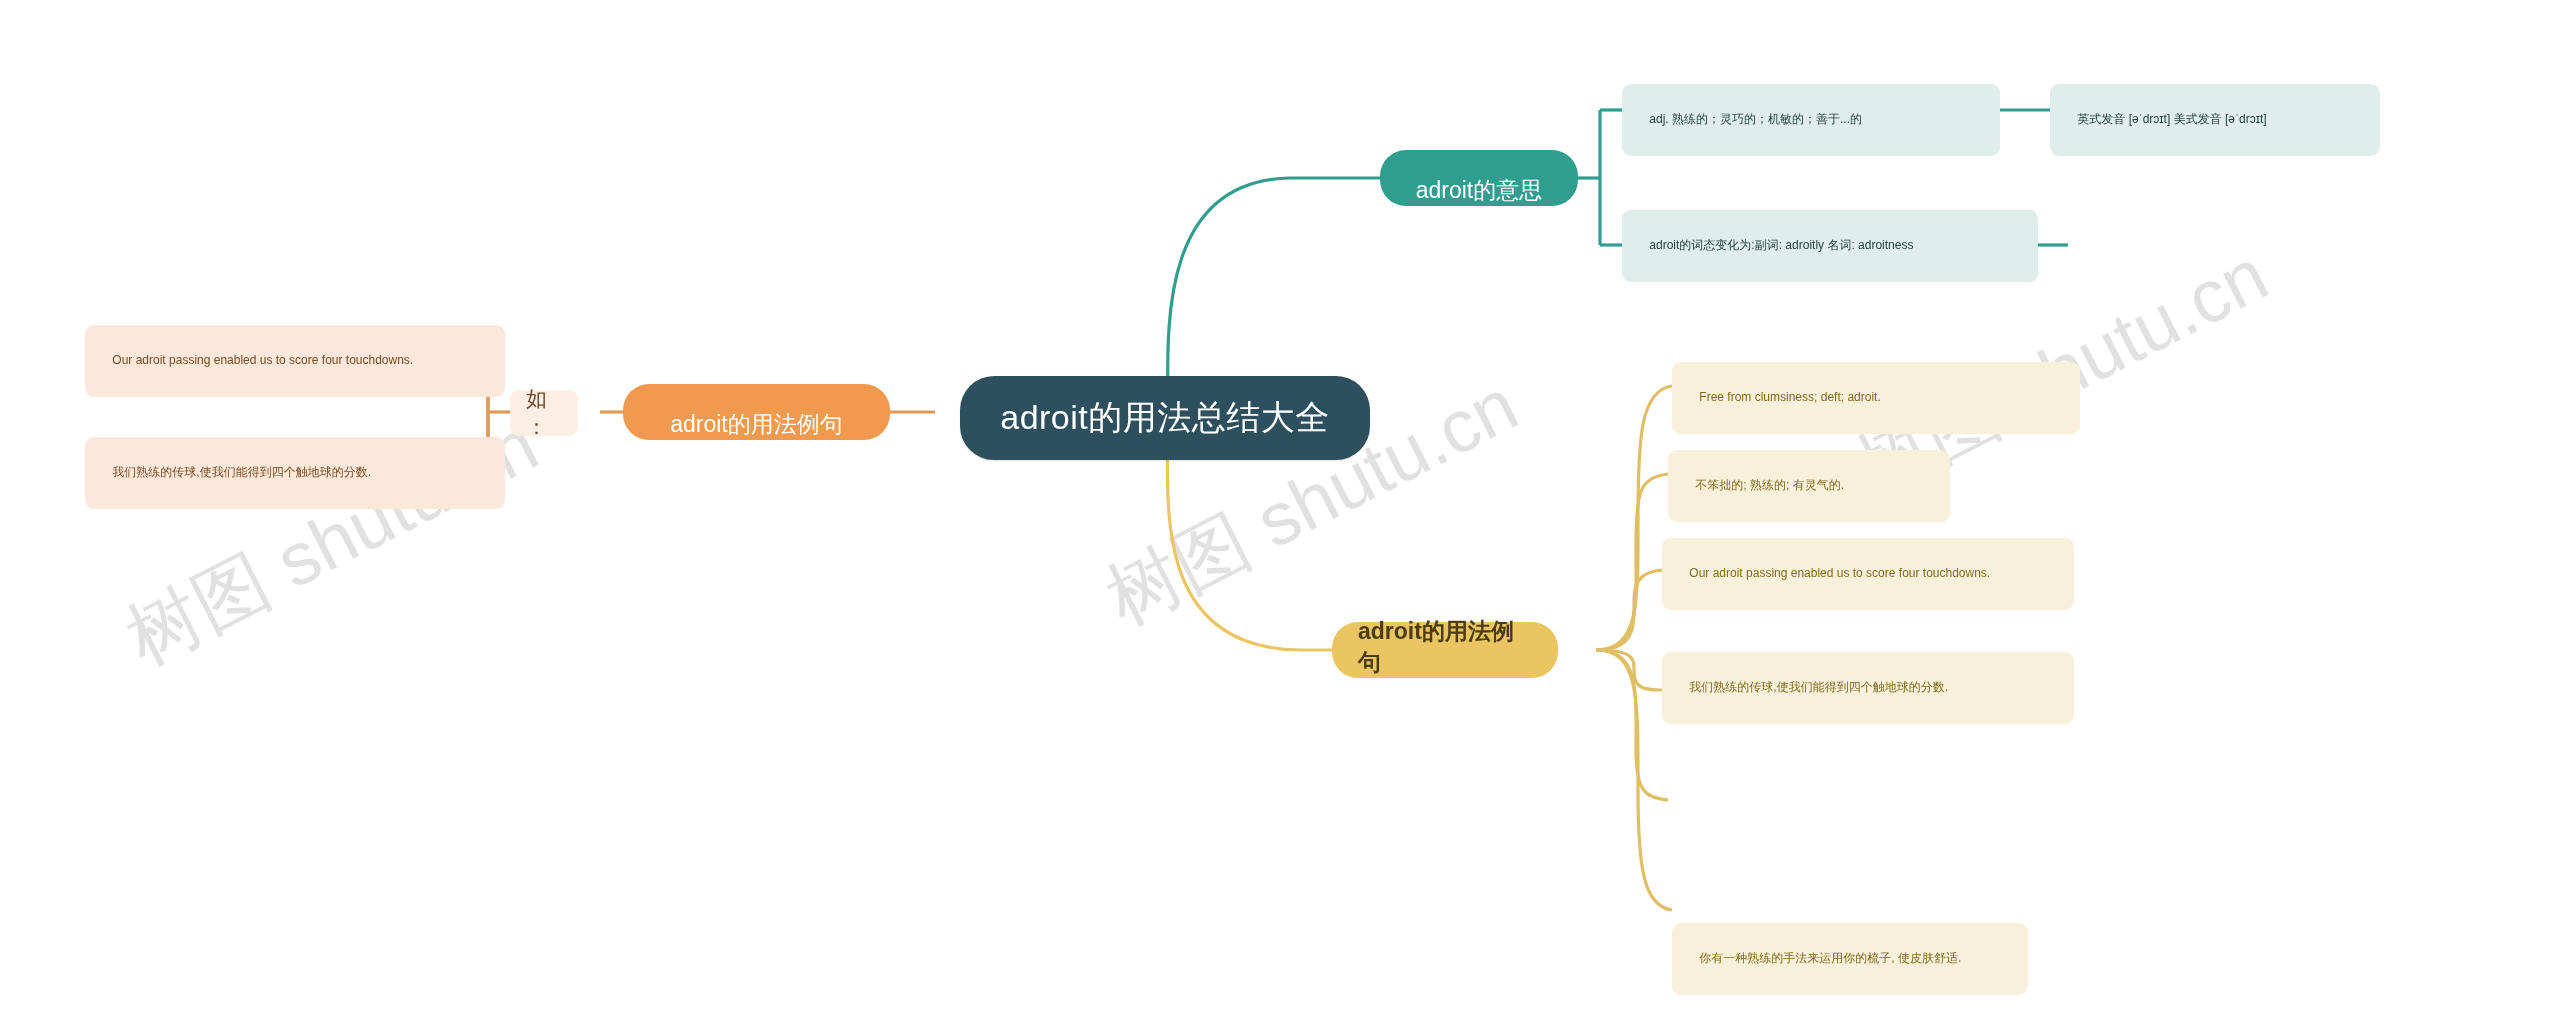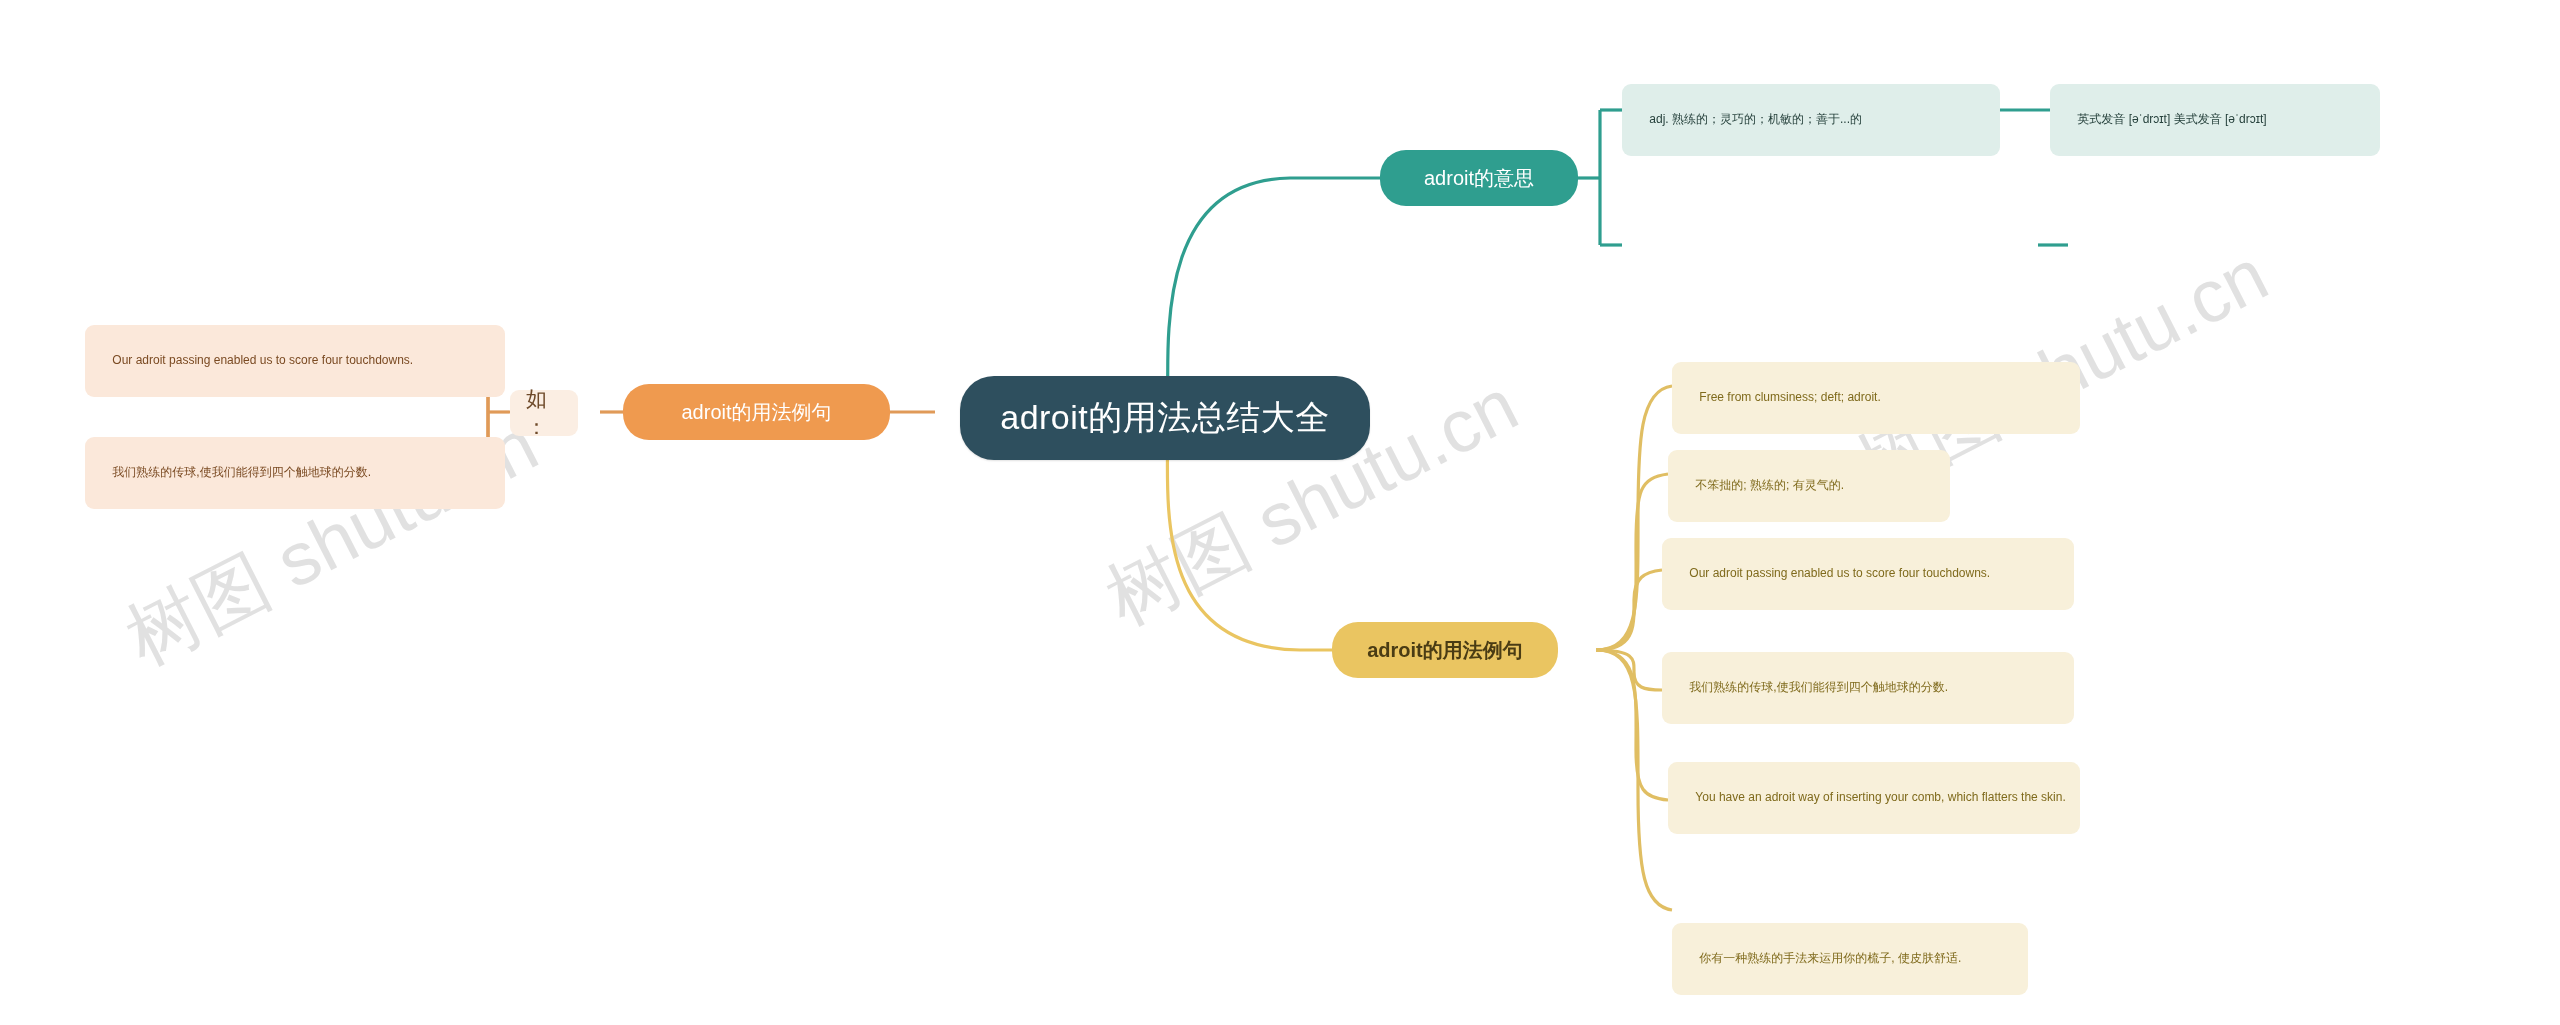--- a/index.html
+++ b/index.html
@@ -54,23 +54,24 @@
     letter-spacing: .5px;
     justify-content: center;
     padding: 0 30px;
     box-shadow: 0 1px 2px rgba(0,0,0,.12);
   }
 
   
   .pill {
     border-radius: 26px;
     color: #ffffff;
-    font-size: 20px;
+    font-size: 23px;
     justify-content: center;
     padding: 0 26px;
+    align-items: flex-end;
   }
   .pill.teal   { background: #2f9e8f; }
   .pill.orange { background: #ef9a4f; }
   .pill.gold   { background: #eac561; color: #4a3c14; }
 
   
   .leaf {
     border-radius: 9px;
     font-size: 12px;
     line-height: 1.45;
@@ -142,20 +143,23 @@
   </div>
 
   <div class="node leaf teal" style="left:1622px; top:84px; width:378px; height:auto;">
     <span>adj. 熟练的；灵巧的；机敏的；善于...的</span>
   </div>
 
   <div class="node leaf teal" style="left:2050px; top:84px; width:330px; height:auto;">
     <span>英式发音 [əˈdrɔɪt] 美式发音 [əˈdrɔɪt]</span>
   </div>
 
+  <div class="node leaf teal" style="left:1622px; top:210px; width:416px; height:auto;">
+    <span>adroit的词态变化为:副词: adroitly 名词: adroitness</span>
+  </div>
 
 
   <div class="node pill orange" style="left:623px; top:384px; width:267px; height:56px;">
     <span>adroit的用法例句</span>
   </div>
 
   <div class="node tagbox" style="left:510px; top:390px; width:68px; height:46px;">
     <span>如：</span>
   </div>
 
@@ -180,21 +184,18 @@
   </div>
 
   <div class="node leaf gold" style="left:1662px; top:538px; width:412px; height:auto;">
     <span>Our adroit passing enabled us to score four touchdowns.</span>
   </div>
 
   <div class="node leaf gold" style="left:1662px; top:652px; width:412px; height:auto;">
     <span>我们熟练的传球,使我们能得到四个触地球的分数.</span>
   </div>
 
-  <div class="node leaf gold" style="left:1668px; top:762px; width:412px; height:auto;">
-    <span>You have an adroit way of inserting your comb, which flatters the skin.</span>
-  </div>
 
   <div class="node leaf gold" style="left:1672px; top:923px; width:356px; height:auto;">
     <span>你有一种熟练的手法来运用你的梳子, 使皮肤舒适.</span>
   </div>
 
 </div>
 
 </body></html>

